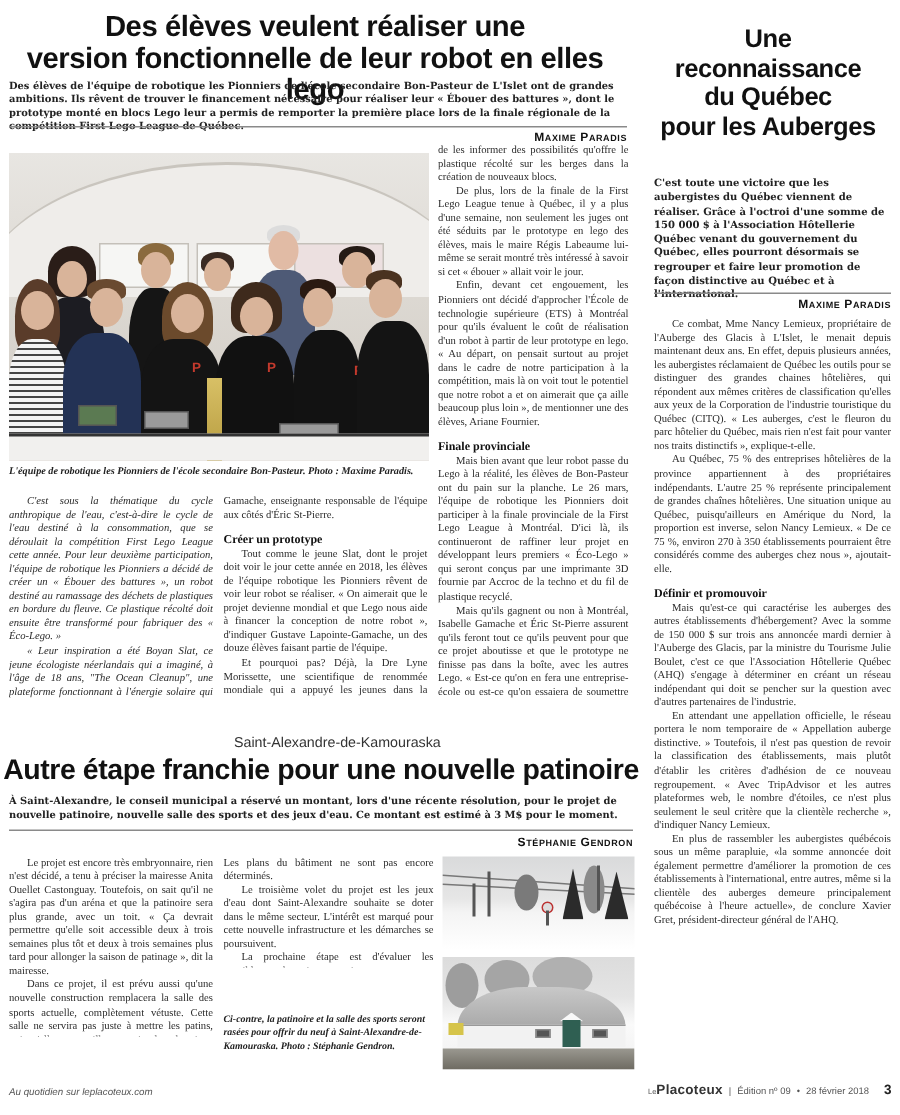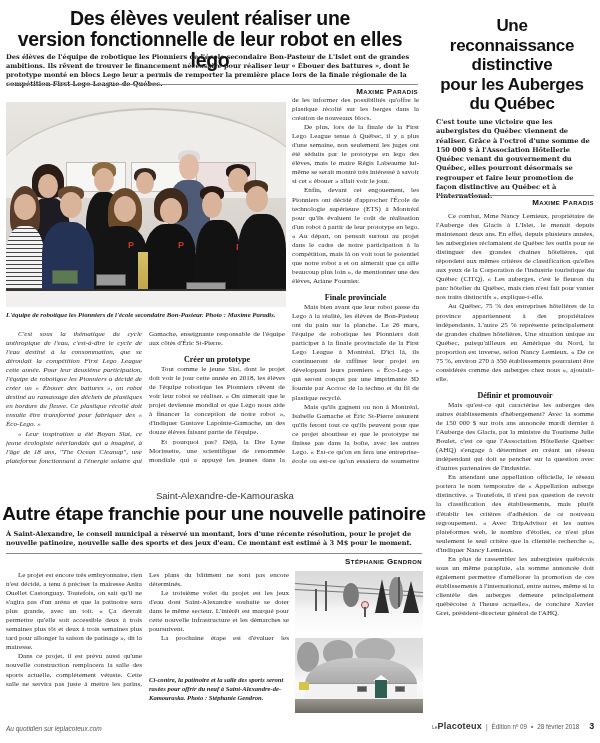--- a/index.html
+++ b/index.html
@@ -41,21 +41,20 @@
     text-align: justify;
     color: #2a2a2a;
     overflow: hidden;
   }
   .col p { text-indent: 12px; }
   .col p.noindent { text-indent: 0; }
   .col h4 {
     font-family: "Liberation Serif", serif;
     font-weight: bold;
     font-size: 8px;
-    text-align: center;
     margin: 7px 0 1px 0;
     color: #111;
   }
   .caption {
     position: absolute;
     font-family: "Liberation Serif", serif;
     font-style: italic;
     font-weight: bold;
     font-size: 6.8px;
     line-height: 9px;
@@ -244,23 +243,22 @@
   <p>De plus, lors de la finale de la First Lego League tenue à Québec, il y a plus d'une semaine, non seulement les juges ont été séduits par le prototype en lego des élèves, mais le maire Régis Labeaume lui-même se serait montré très intéressé à savoir si cet « ébouer » allait voir le jour.</p>
   <p>Enfin, devant cet engouement, les Pionniers ont décidé d'approcher l'École de technologie supérieure (ETS) à Montréal pour qu'ils évaluent le coût de réalisation d'un robot à partir de leur prototype en lego. « Au départ, on pensait surtout au projet dans le cadre de notre participation à la compétition, mais là on voit tout le potentiel que notre robot a et on aimerait que ça aille beaucoup plus loin », de mentionner une des élèves, Ariane Fournier.</p>
   <h4>Finale provinciale</h4>
   <p>Mais bien avant que leur robot passe du Lego à la réalité, les élèves de Bon-Pasteur ont du pain sur la planche. Le 26 mars, l'équipe de robotique les Pionniers doit participer à la finale provinciale de la First Lego League à Montréal. D'ici là, ils continueront de raffiner leur projet en développant leurs premiers « Éco-Lego » qui seront conçus par une imprimante 3D fournie par Accroc de la techno et du fil de plastique recyclé.</p>
   <p>Mais qu'ils gagnent ou non à Montréal, Isabelle Gamache et Éric St-Pierre assurent qu'ils feront tout ce qu'ils peuvent pour que ce projet aboutisse et que le prototype ne finisse pas dans la boîte, avec les autres Lego. « Est-ce qu'on en fera une entreprise-école ou est-ce qu'on essaiera de soumettre notre prototype à des ingénieurs? Tout est sur la table », de conclure l'enseignante.</p>
 </div>
 
 <div class="headline abs" style="left:428px; top:16px; width:168px; font-size:17px; line-height:19.5px;">
   <div>Une</div>
   <div>reconnaissance</div>
-  <div>distinctive</div>
+  <div>du Québec</div>
   <div>pour les Auberges</div>
-  <div>du Québec</div>
 </div>
 
 <div class="lede abs" style="left:436px; top:118px; width:158px; font-size:6.7px; line-height:9.3px;">C'est toute une victoire que les aubergistes du Québec viennent de réaliser. Grâce à l'octroi d'une somme de 150 000 $ à l'Association Hôtellerie Québec venant du gouvernement du Québec, elles pourront désormais se regrouper et faire leur promotion de façon distinctive au Québec et à l'international.</div>
 
 <div class="rule" style="left:436px; top:195px; width:158px;"></div>
 <div class="byline" style="left:436px; top:198px; width:158px;">Maxime Paradis</div>
 
 <div class="col" style="left:436px; top:212px; width:158px; height:480px;">
   <p>Ce combat, Mme Nancy Lemieux, propriétaire de l'Auberge des Glacis à L'Islet, le menait depuis maintenant deux ans. En effet, depuis plusieurs années, les aubergistes réclamaient de Québec les outils pour se distinguer des grandes chaines hôtelières, qui répondent aux mêmes critères de classification qu'elles aux yeux de la Corporation de l'industrie touristique du Québec (CITQ). « Les auberges, c'est le fleuron du parc hôtelier du Québec, mais rien n'est fait pour vanter nos traits distinctifs », explique-t-elle.</p>
   <p>Au Québec, 75 % des entreprises hôtelières de la province appartiennent à des propriétaires indépendants. L'autre 25 % représente principalement de grandes chaînes hôtelières. Une situation unique au Québec, puisqu'ailleurs en Amérique du Nord, la proportion est inverse, selon Nancy Lemieux. « De ce 75 %, environ 270 à 350 établissements pourraient être considérés comme des auberges chez nous », ajoutait-elle.</p>

